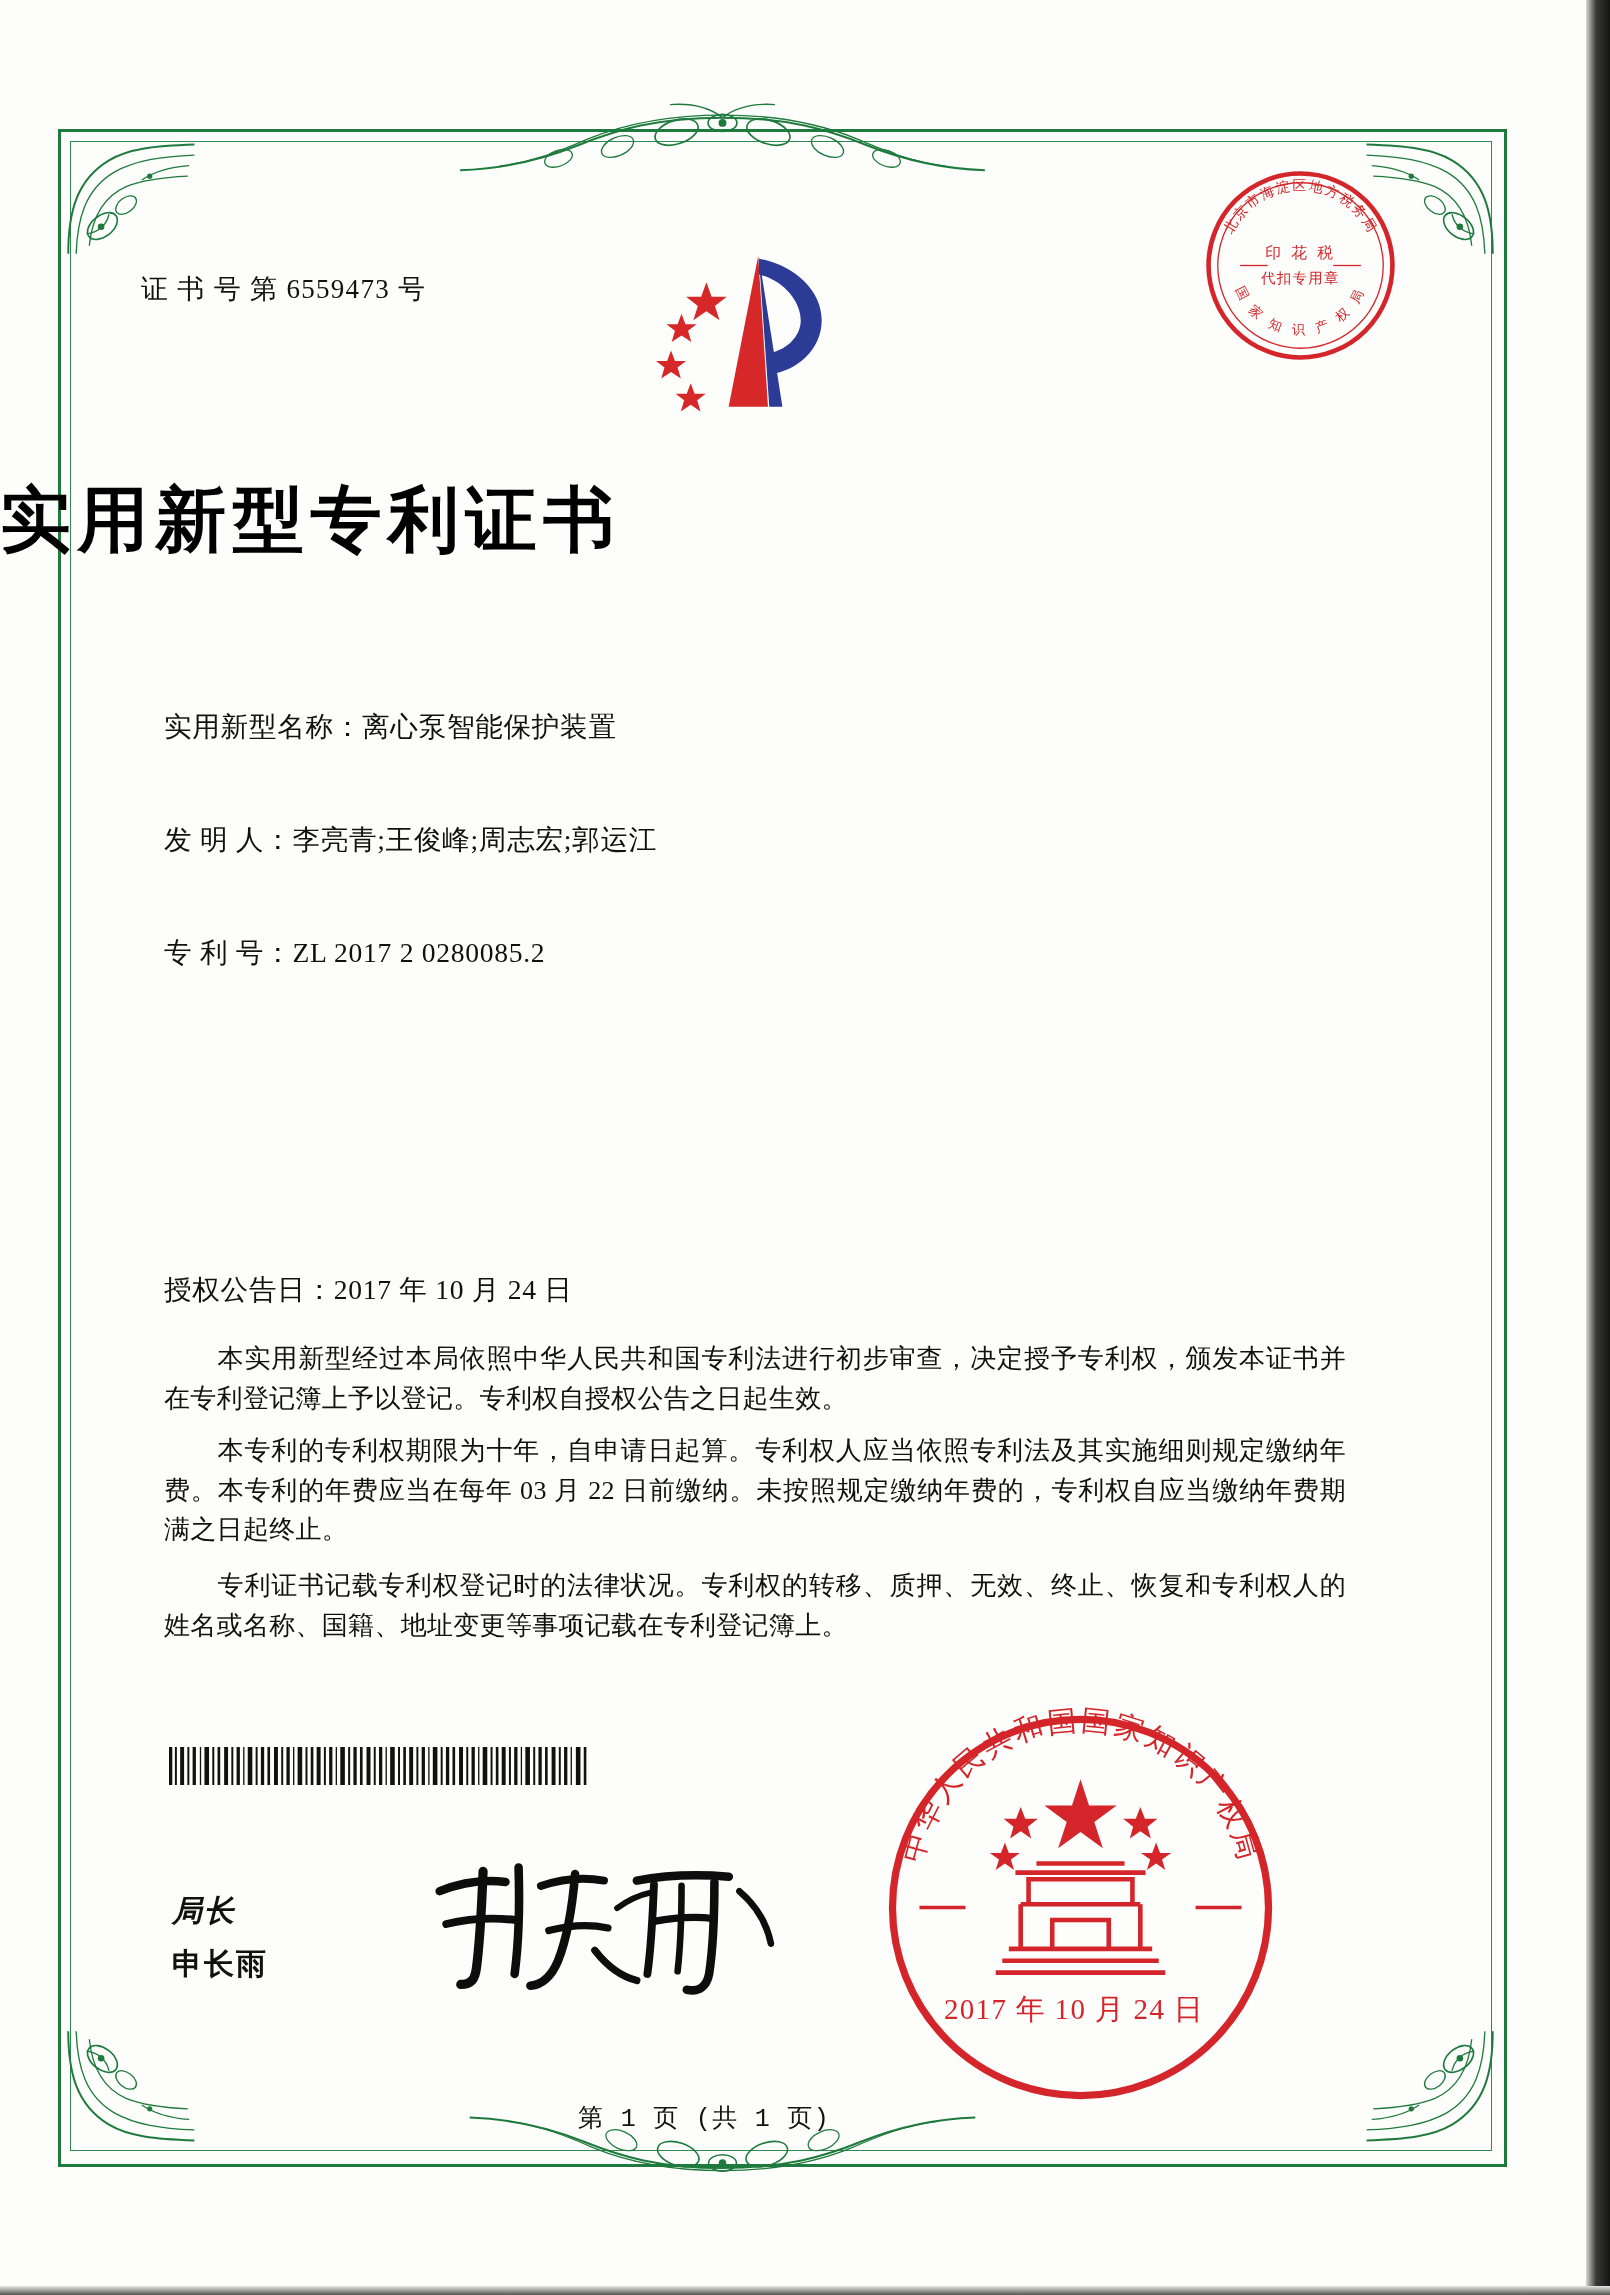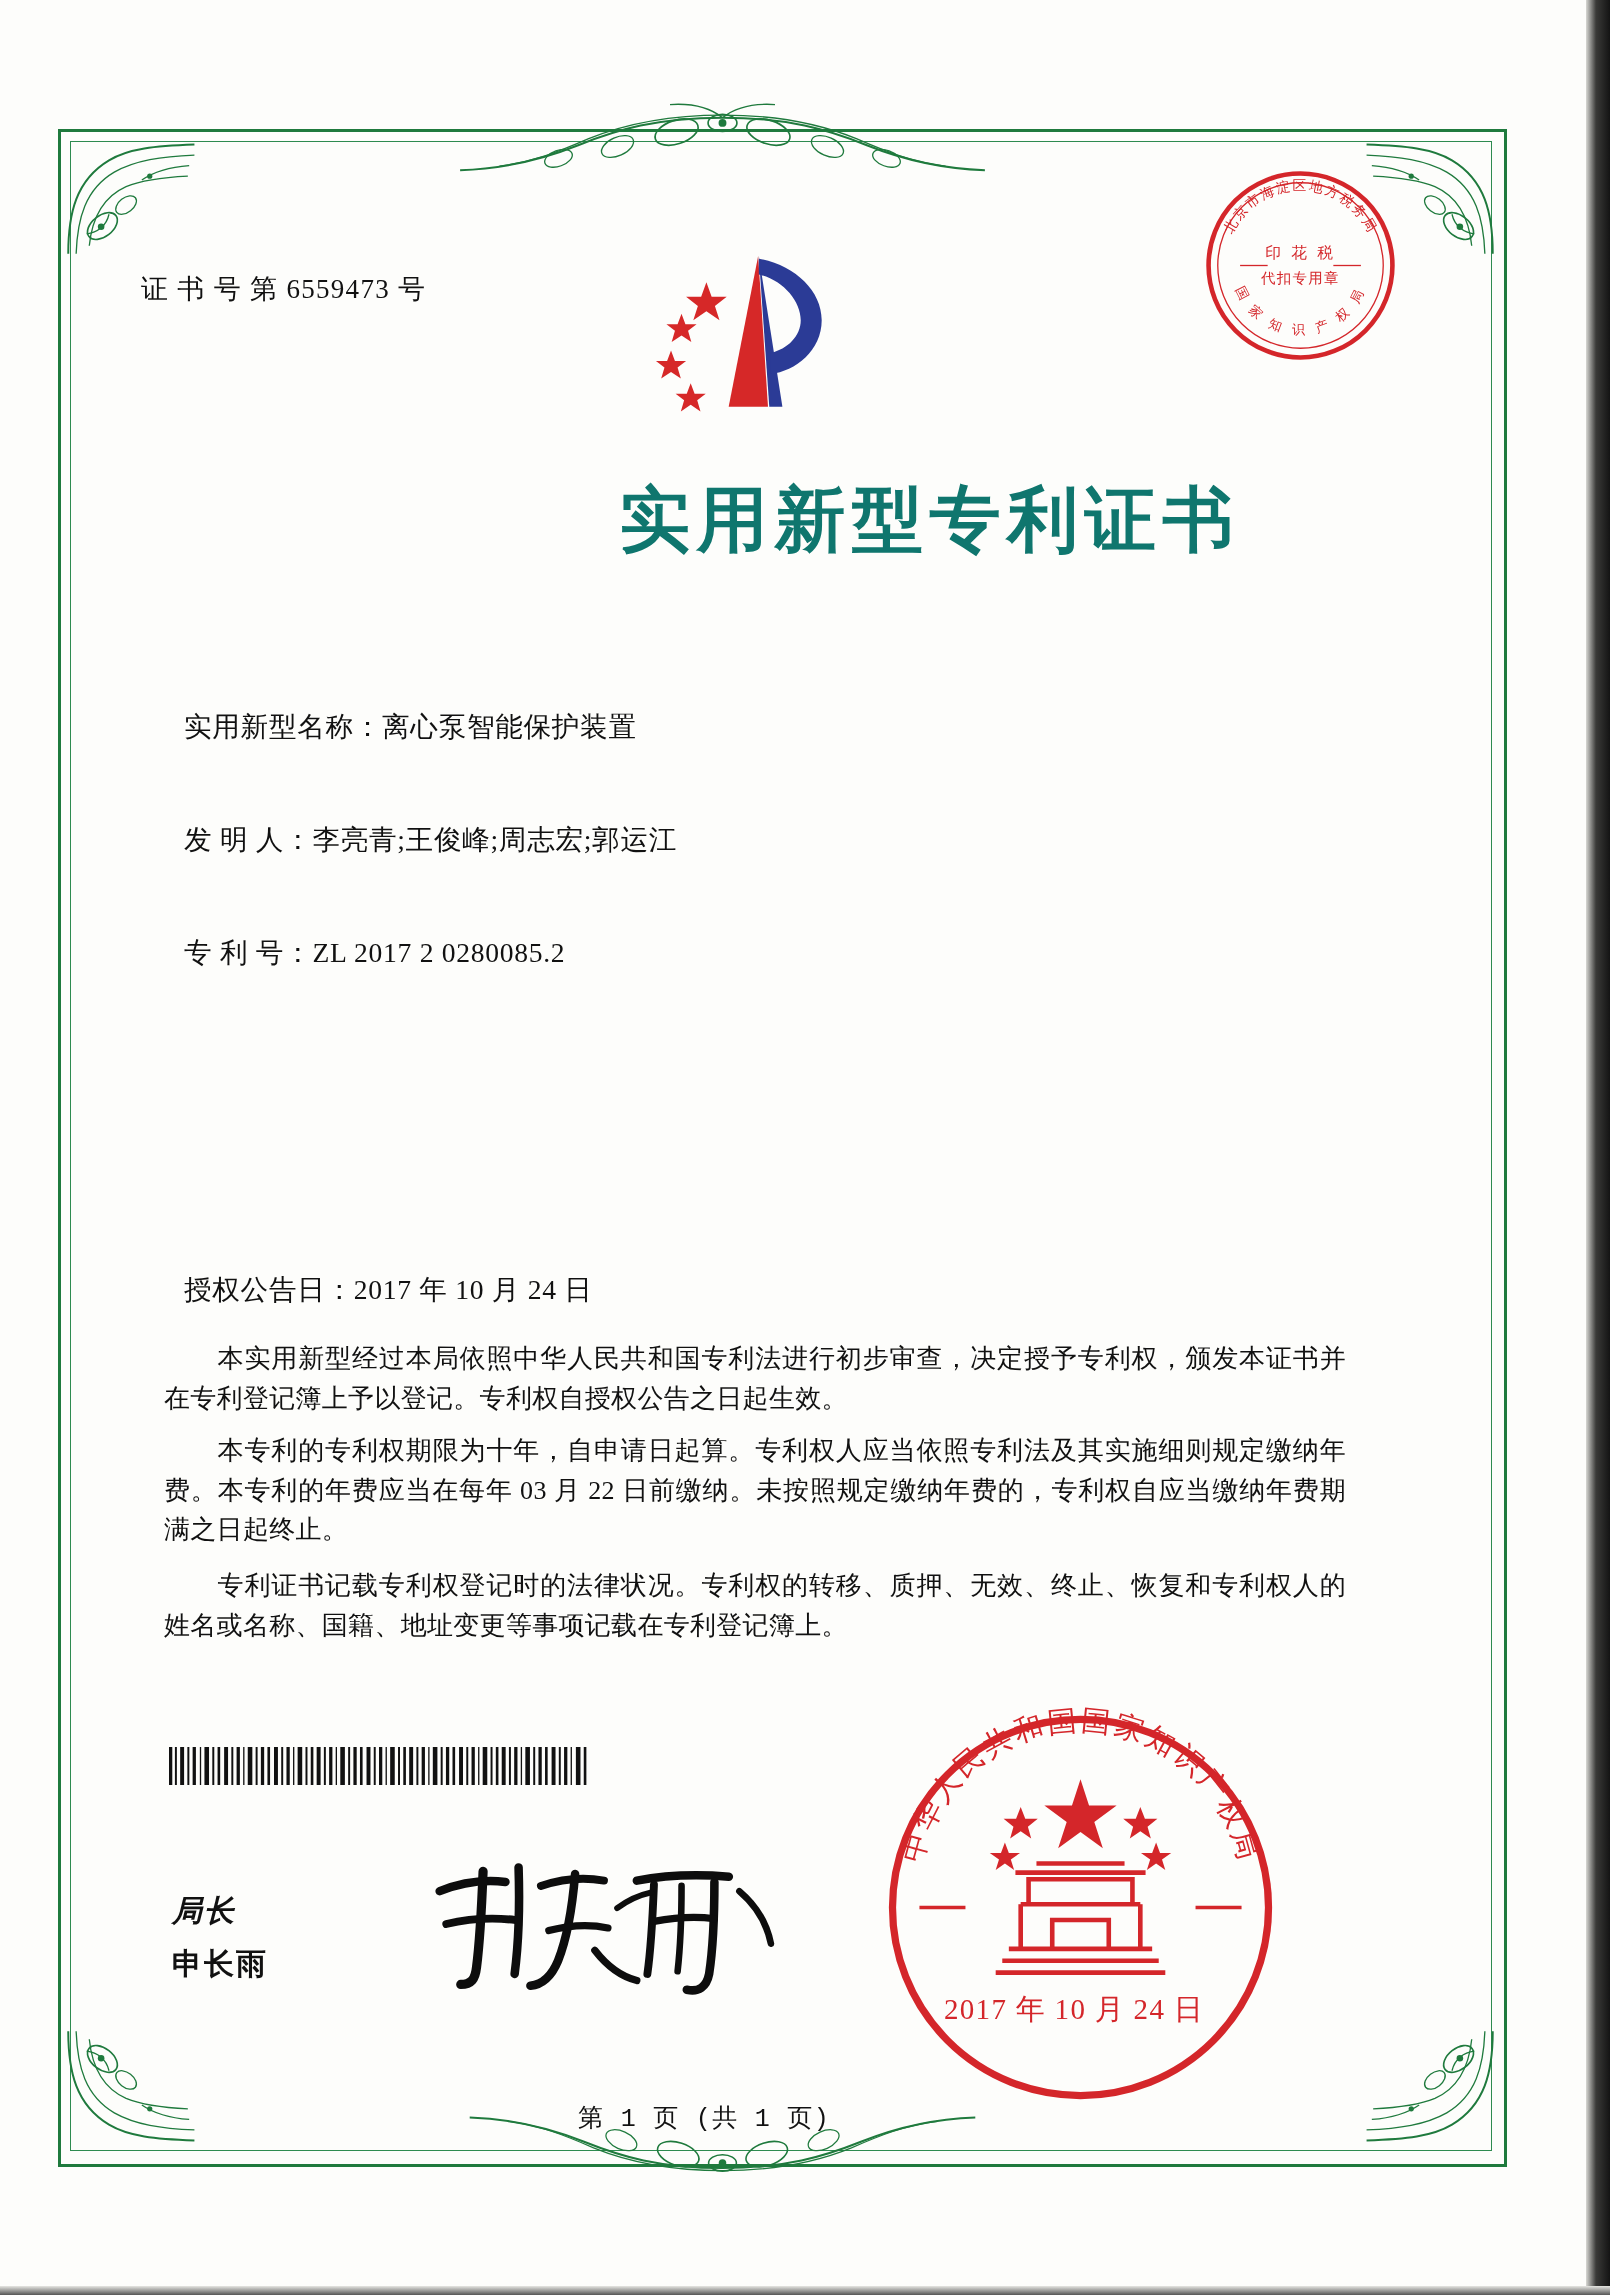--- a/index.html
+++ b/index.html
@@ -93,36 +93,35 @@
     position: absolute;
     left: 1202px; top: 167px;
     width: 197px; height: 197px;
   }
   .stamp-top svg { width: 100%; height: 100%; display: block; }
 
   .doc-title {
     position: absolute;
     left: 0; top: 473px;
     width: 1240px;
-    text-align: right;
+    text-align: left;
     font-family: "DejaVu Serif", "Liberation Serif", serif;
     font-weight: bold;
     font-size: 71px;
     letter-spacing: 6.6px;
-    color: #0f766e;
+    color: #000000;
   }
 
   .field {
     position: absolute;
     left: 164px;
     font-size: 27.6px;
     color: #111;
     white-space: nowrap;
     letter-spacing: 0.7px;
-    margin-left: 20px;
   }
   .field .label { letter-spacing: 0.7px; }
   .field .value { letter-spacing: 0.7px; }
 
   .f1 { top: 708px; }
   .f2 { top: 821px; }
   .f3 { top: 934px; }
   .f4 { top: 1046px; }
   .f5 { top: 1159px; }
   .f6 { top: 1271px; }

